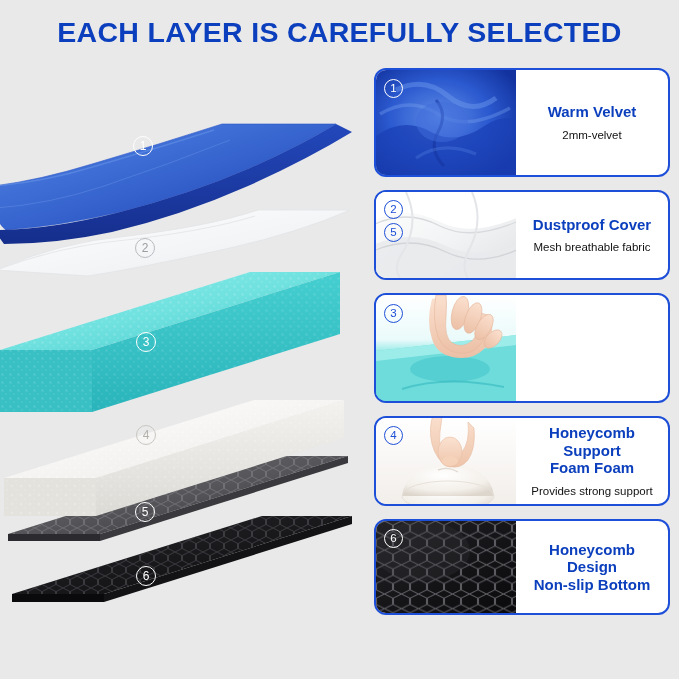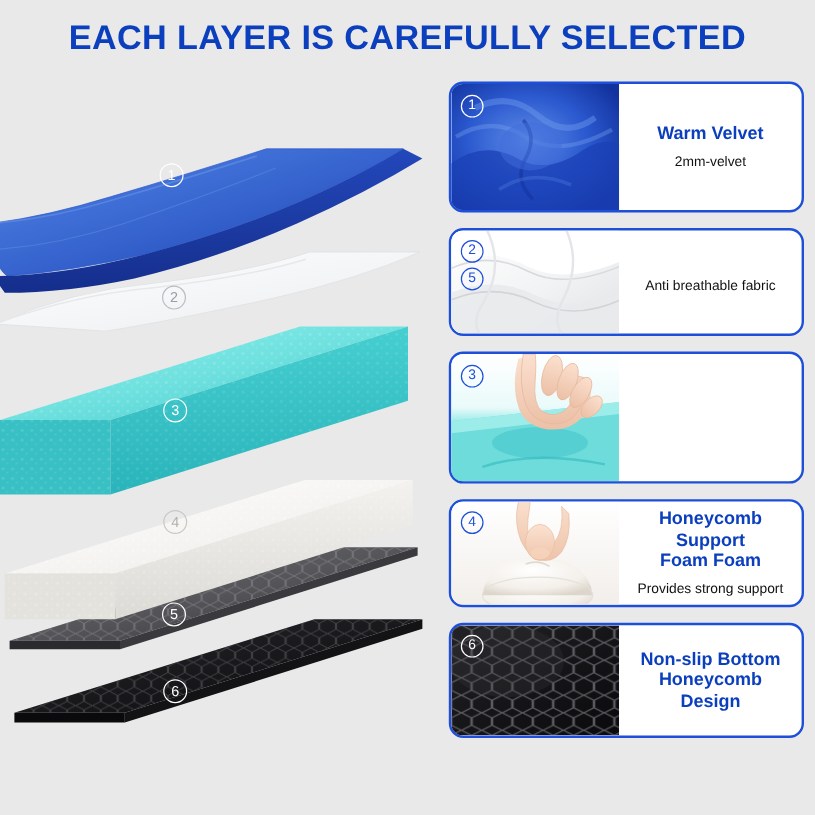--- a/index.html
+++ b/index.html
@@ -296,21 +296,22 @@
           <rect width="140" height="86" fill="url(#mc1)"></rect>
           <path d="M-5 30 Q30 12 64 30 Q96 46 145 24 L145 0 L-5 0 Z" fill="#ffffff"></path>
           <path d="M-5 54 Q34 36 70 54 Q104 70 145 50 L145 86 L-5 86 Z" fill="#e9eaec" opacity="0.9"></path>
           <path d="M-5 34 Q30 16 64 34 Q96 50 145 28" fill="none" stroke="#d8dadd" stroke-width="1.3"></path>
           <path d="M-5 60 Q34 42 70 60 Q104 76 145 56" fill="none" stroke="#d2d4d8" stroke-width="1.3"></path>
           <path d="M30 0 Q44 30 28 58 Q16 76 24 86" fill="none" stroke="#e3e5e8" stroke-width="2"></path>
           <path d="M96 0 Q108 28 94 56 Q84 74 92 86" fill="none" stroke="#e3e5e8" stroke-width="2"></path>
         </svg>
       </div>
       <div class="card-text">
-        <div class="card-sub">Anti breathable fabric</div>
+        <div class="card-title">Dustproof Cover</div>
+        <div class="card-sub">Mesh breathable fabric</div>
       </div>
     </div>
 
     <div class="card" style="height:110px;">
       <div class="card-badge" style="top:9px;">3</div>
       <div class="card-img">
         <svg width="140" height="106" viewBox="0 0 140 106" xmlns="http://www.w3.org/2000/svg">
           <defs>
             <linearGradient id="gc1" x1="0" y1="0" x2="0" y2="1">
               <stop offset="0%" stop-color="#ffffff"></stop>
@@ -392,19 +393,19 @@
               <stop offset="60%" stop-color="#131316"></stop>
               <stop offset="100%" stop-color="#0a0a0c"></stop>
             </linearGradient>
           </defs>
           <rect width="140" height="92" fill="url(#bc1)"></rect>
           <rect width="140" height="92" fill="url(#hexCard)" opacity="0.8"></rect>
           <ellipse cx="46" cy="30" rx="48" ry="30" fill="#3a3a40" opacity="0.25"></ellipse>
         </svg>
       </div>
       <div class="card-text">
+        <div class="card-title">Honeycomb Design</div>
         <div class="card-title">Non-slip Bottom</div>
-        <div class="card-title">Honeycomb Design</div>
       </div>
     </div>
 
   </div>
 </div>
 
 </body></html>

